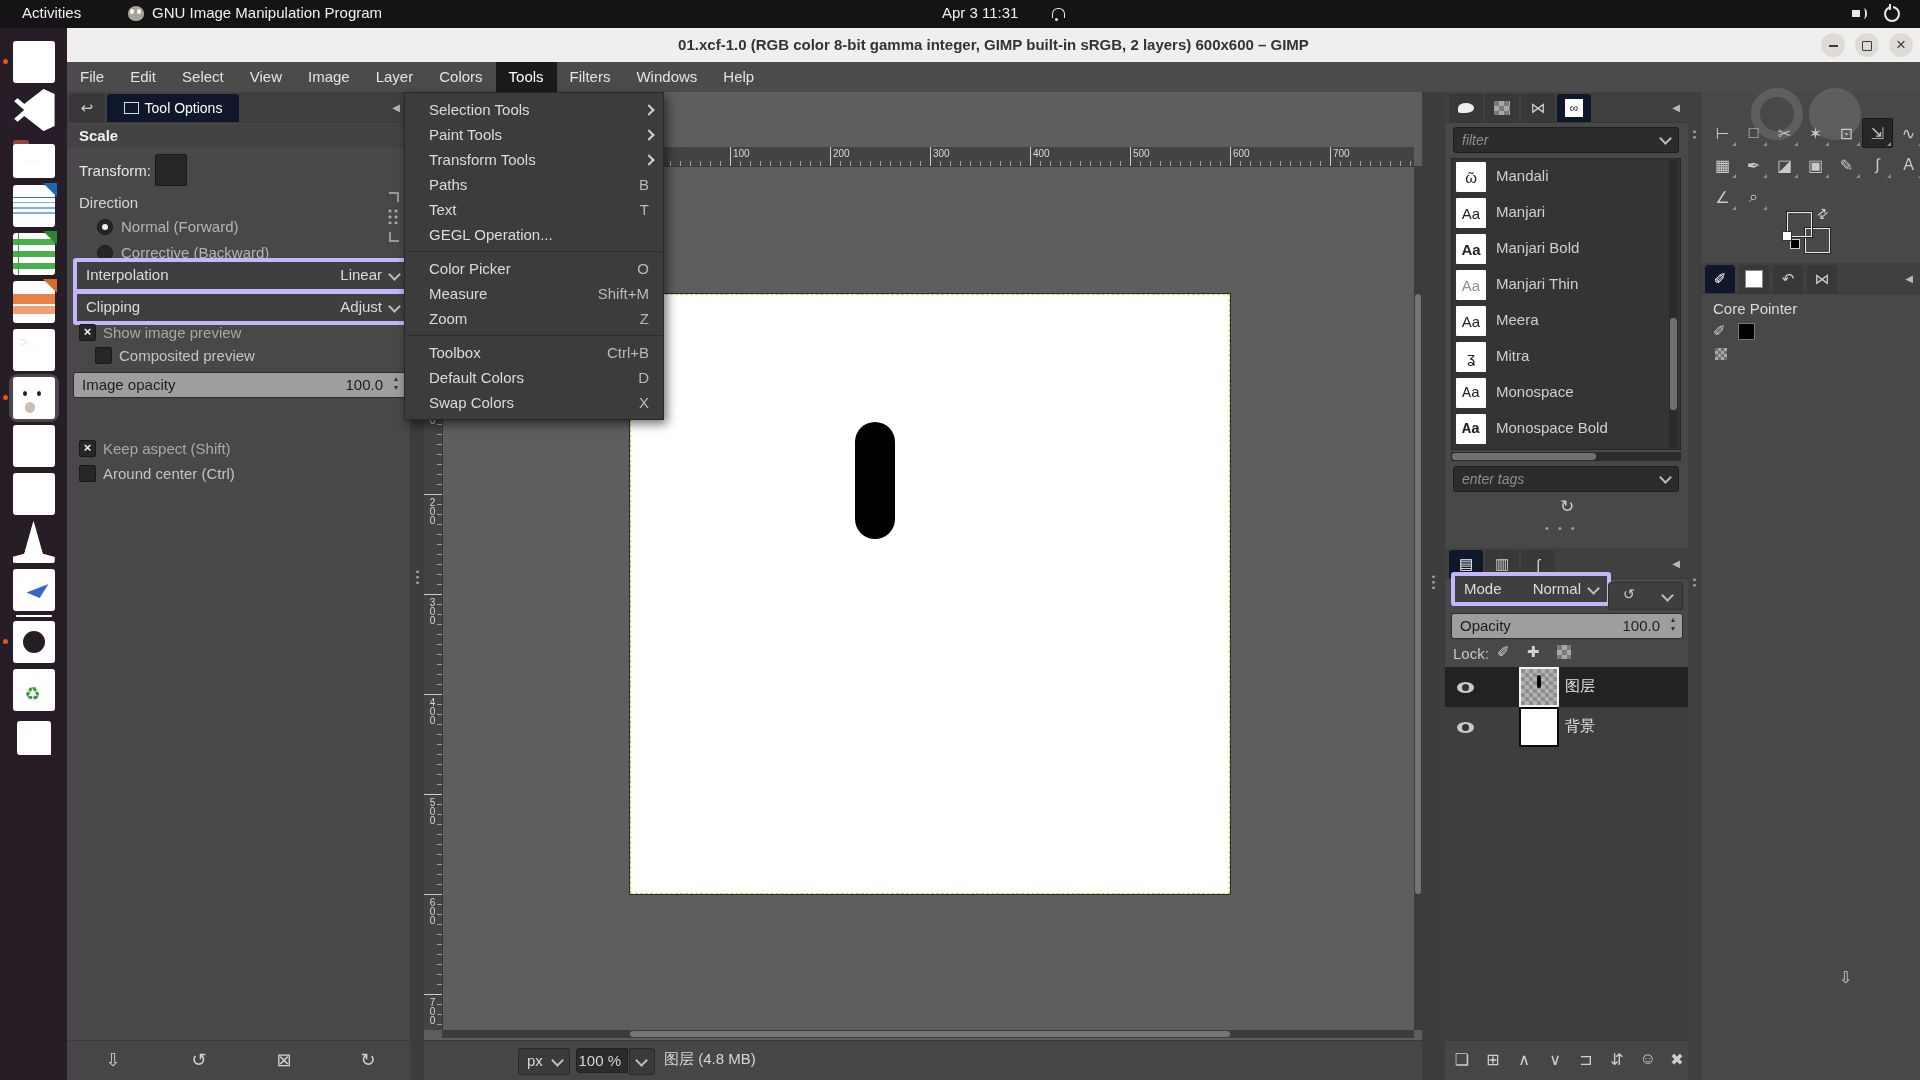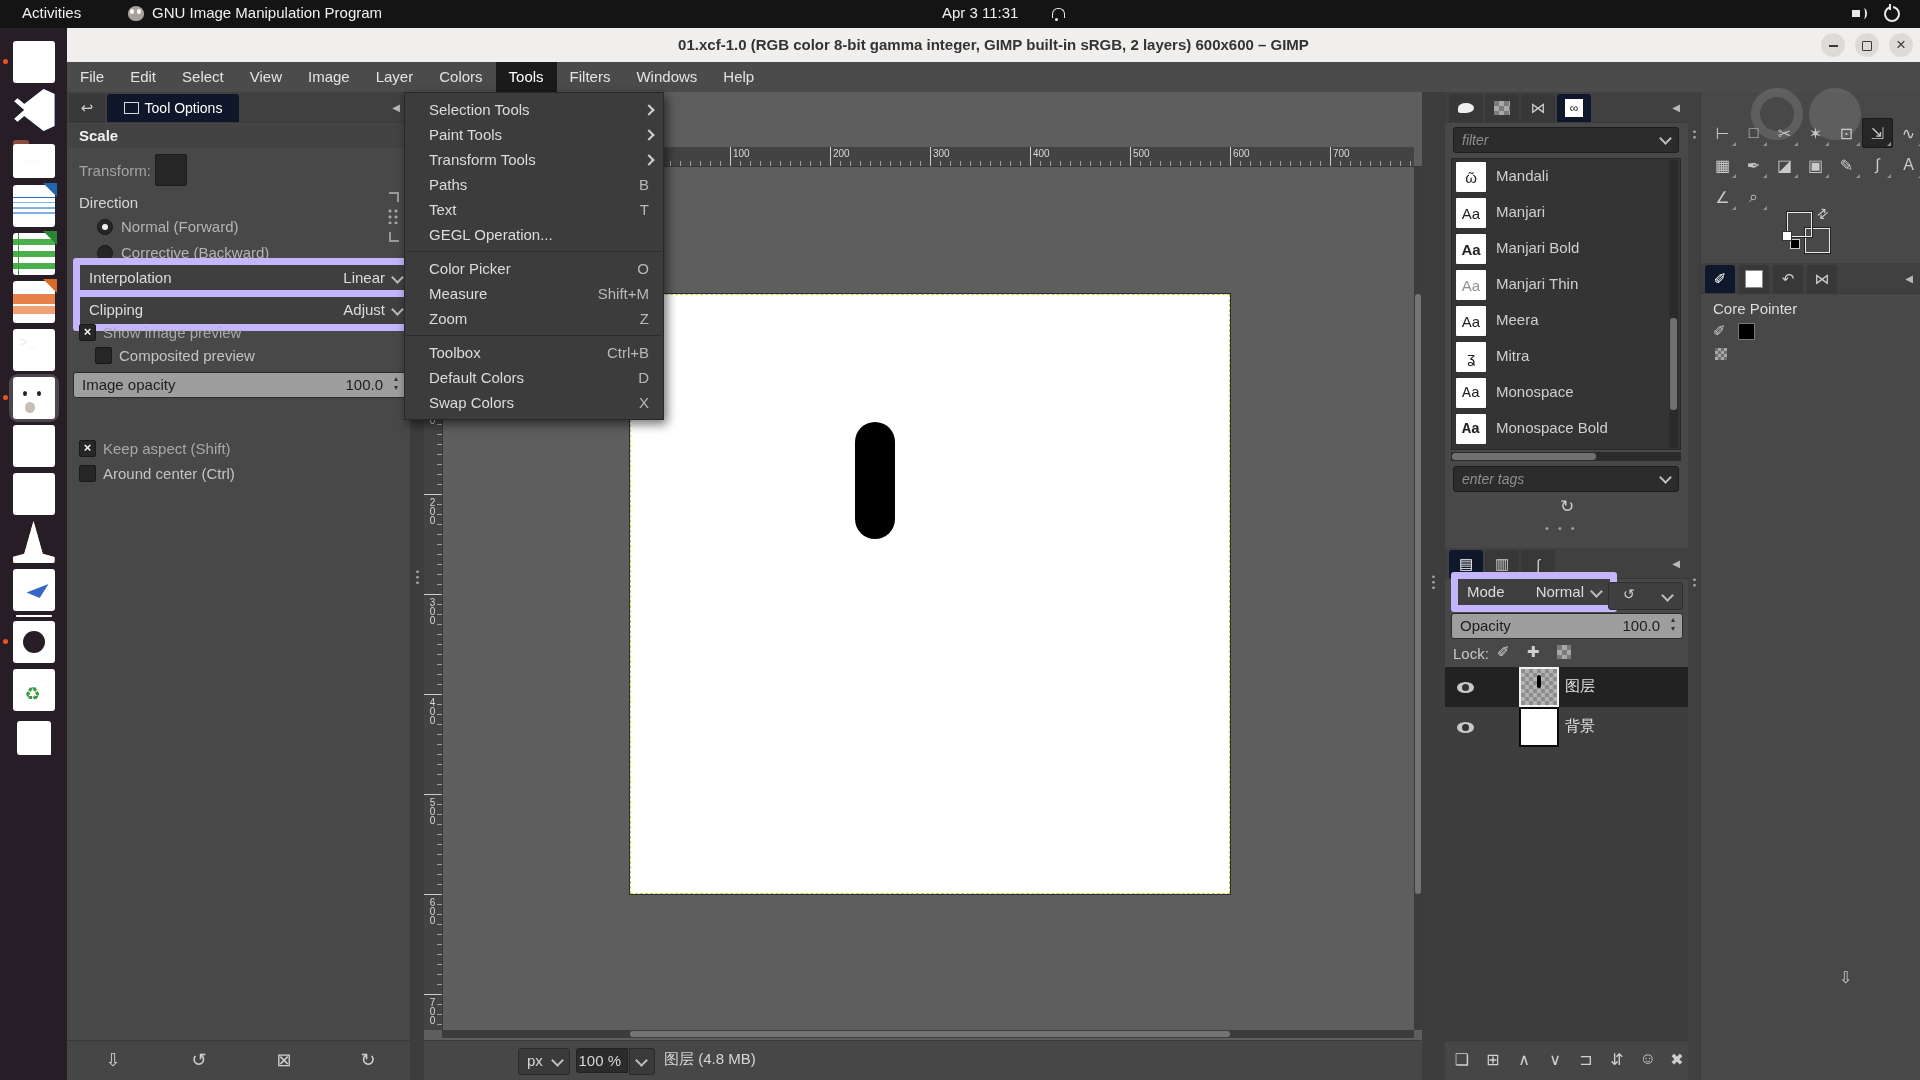--- a/index.html
+++ b/index.html
@@ -82,21 +82,21 @@
   .dock-item[data-icon="trash"] .di::after{content:"♻";position:absolute;left:12px;top:14px;color:#3c9b44;font-size:18px;}
   .dock-item[data-icon="app-grid"]{margin-top:auto;margin-bottom:8px;}
   .dock-item[data-icon="app-grid"] .di{width:34px;height:34px;background-image:radial-gradient(circle,#e4e4e4 3px,rgba(0,0,0,0) 3.5px);background-size:13px 13px;background-position:2px 2px;}
 
   
   .panel{background:#484848;}
   .tabrow{position:absolute;left:0;top:0;right:0;height:30px;background:#404040;border-bottom:1px solid #393939;}
   .tab{position:absolute;top:2px;height:28px;background:#383838;border-radius:3px 3px 0 0;display:flex;align-items:center;justify-content:center;color:#cfcfcf;}
   .tab[data-active="true"]{background:#0f172a;color:#fff;}
   .dlg-menu-btn{position:absolute;color:#b9b9b9;font-size:10px;}
-  .drop-row{position:absolute;background:#3f3f3f;border:7px solid #c4b5fd;border-radius:3px;color:#dcdcdc;}
+  .drop-row{position:absolute;background:#3f3f3f;border:4px solid #c4b5fd;border-radius:3px;color:#dcdcdc;}
   .drop-row .lbl{position:absolute;left:9px;top:4px;}
   .drop-row .val{position:absolute;right:26px;top:4px;}
   .drop-row .chev{position:absolute;right:9px;top:11px;}
   .cb{position:absolute;width:15px;height:15px;background:#262626;border:1px solid #191919;border-radius:2px;color:#f2f2f2;font-size:13px;font-weight:bold;line-height:14px;text-align:center;}
   .radio{position:absolute;width:14px;height:14px;border-radius:50%;background:#262626;border:1px solid #191919;}
   .radio[data-checked="true"]::after{content:"";position:absolute;inset:4px;border-radius:50%;background:#ededed;}
   .slider{position:absolute;background:#9e9e9e;border:1px solid #2c2c2c;border-radius:3px;color:#1d1d1d;}
   .slider .lbl{position:absolute;left:8px;top:3px;}
   .slider .val{position:absolute;right:22px;top:3px;margin-left:34px;}
   .spin{position:absolute;right:2px;top:1px;width:14px;font-size:8px;color:#333;line-height:9px;text-align:center;}
@@ -384,21 +384,21 @@
       <div class="tab" style="left:2px;width:36px;">
           <span>↩</span>
         </div>
       <div class="tab" data-active="true" style="left:40px;width:132px;font-size:14px;gap:6px;">
         <span style="width:13px;height:10px;border:1.5px solid #d9d9d9;display:inline-block;"></span>
         <span>Tool Options</span>
       </div>
       <span class="dlg-menu-btn" style="right:10px;top:10px;">◀</span>
     </div>
     <div id="lp-scale-hdr">Scale</div>
-    <span class="abs" style="left:12px;top:70px;color:#a3a3a3;">Transform:</span>
+    <span class="abs" style="left:12px;top:70px;color:#e5e5e5;">Transform:</span>
     <div class="abs" style="left:88px;top:62px;display:flex;gap:4px;">
 
         <div class="tbtn" style="position:relative;" data-active="true"></div>
 
         <div class="tbtn" style="position:relative;"></div>
 
         <div class="tbtn" style="position:relative;"></div>
 
         <div class="tbtn" style="position:relative;"></div>
       </div>

